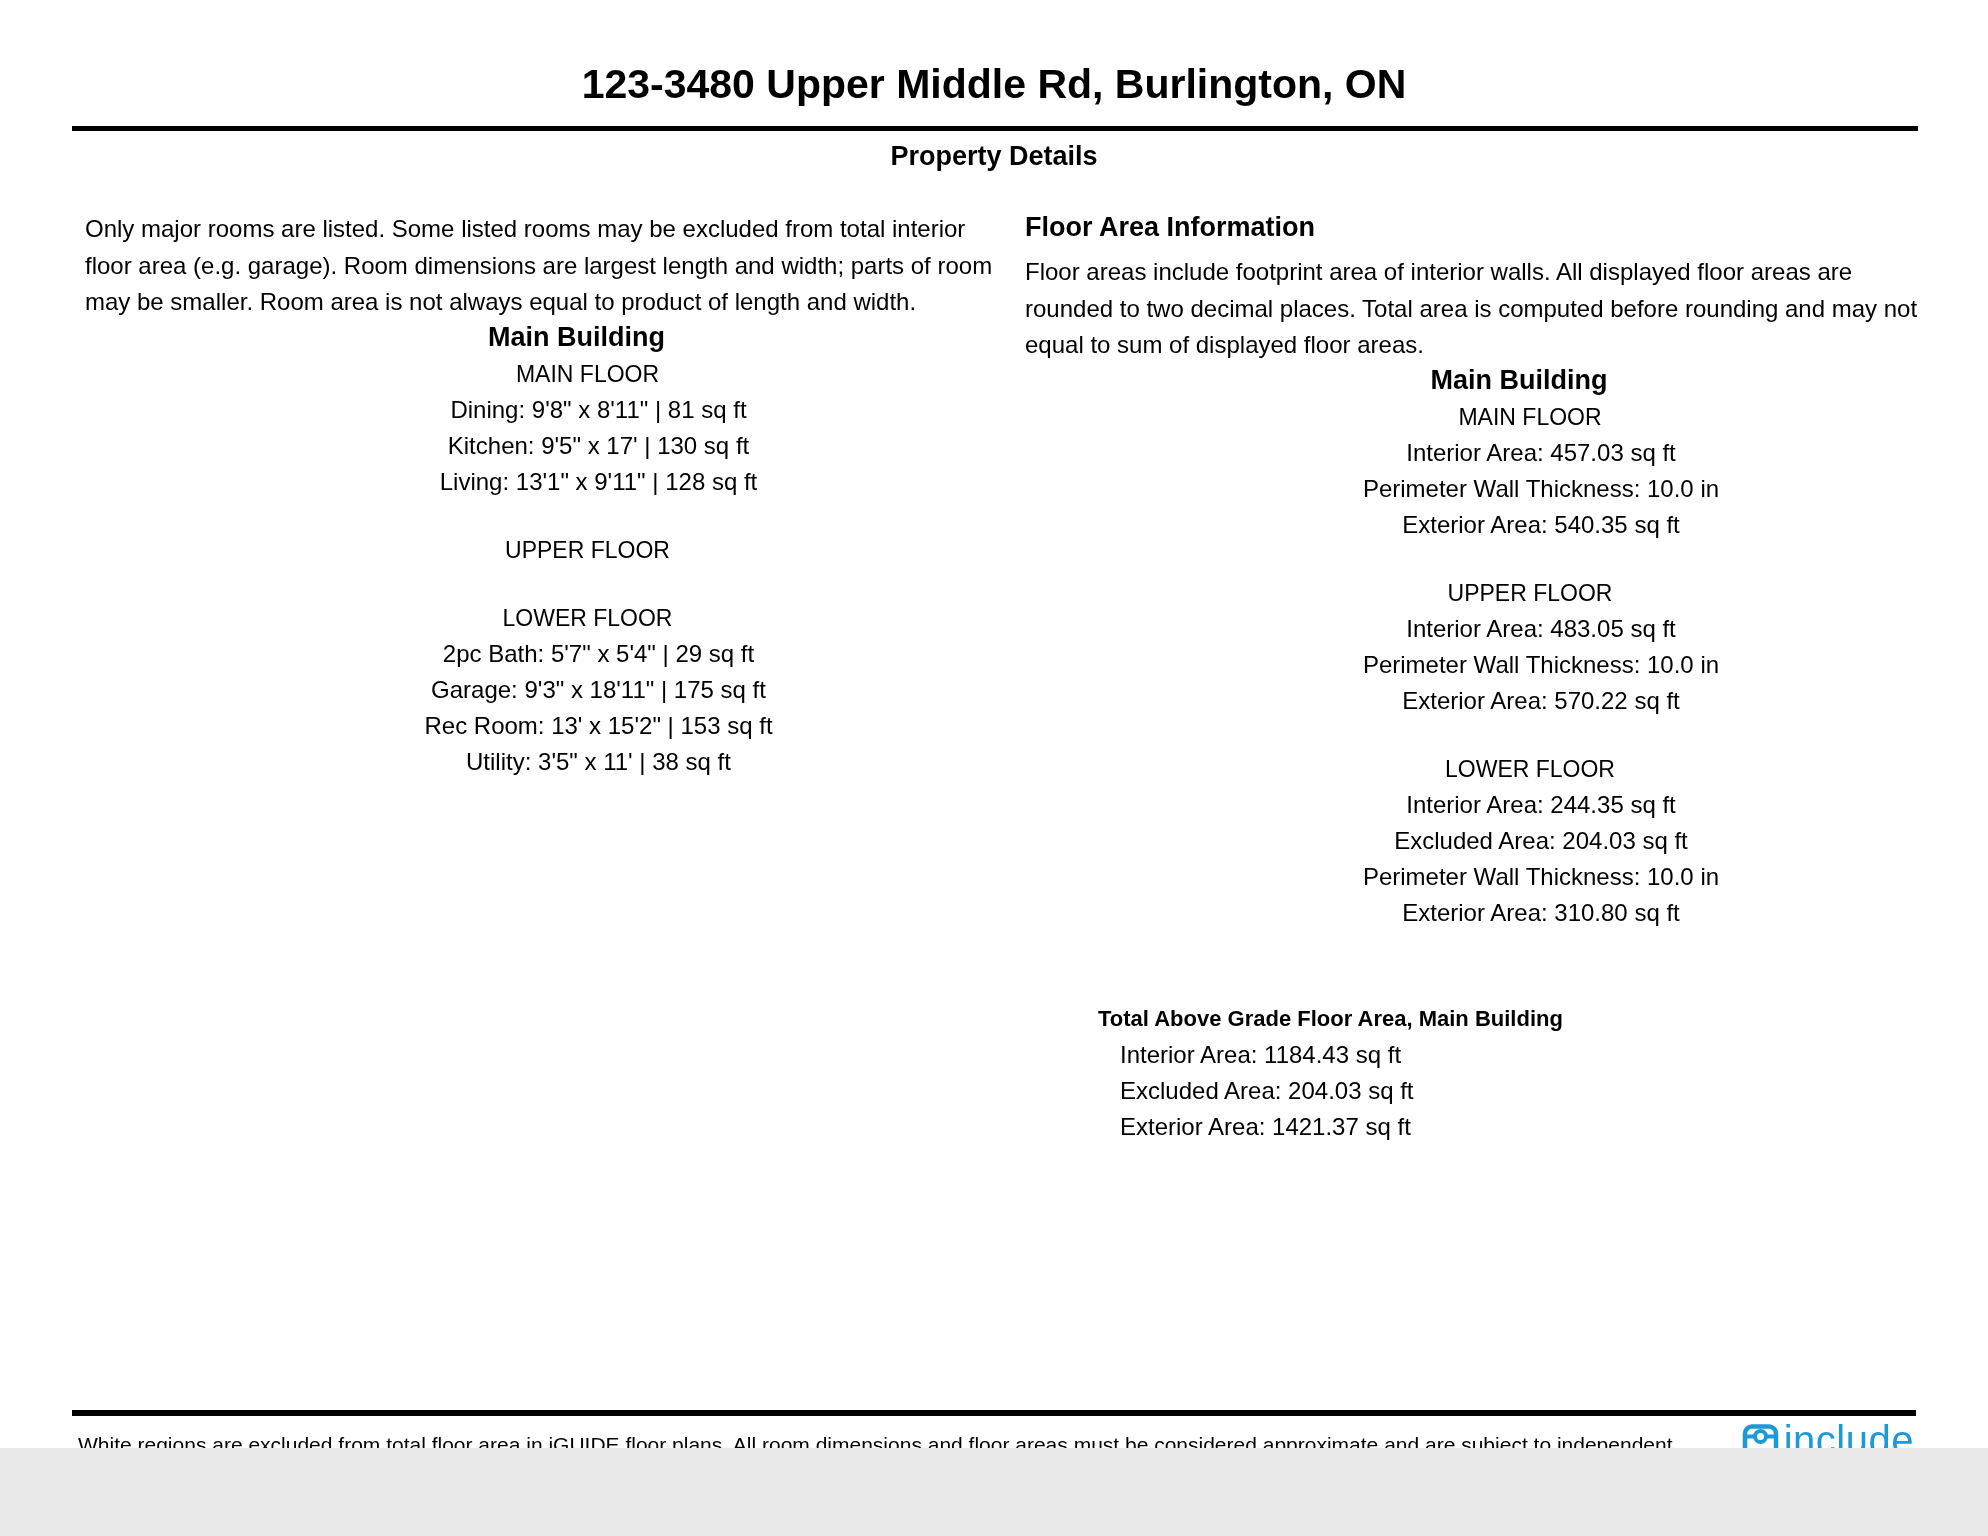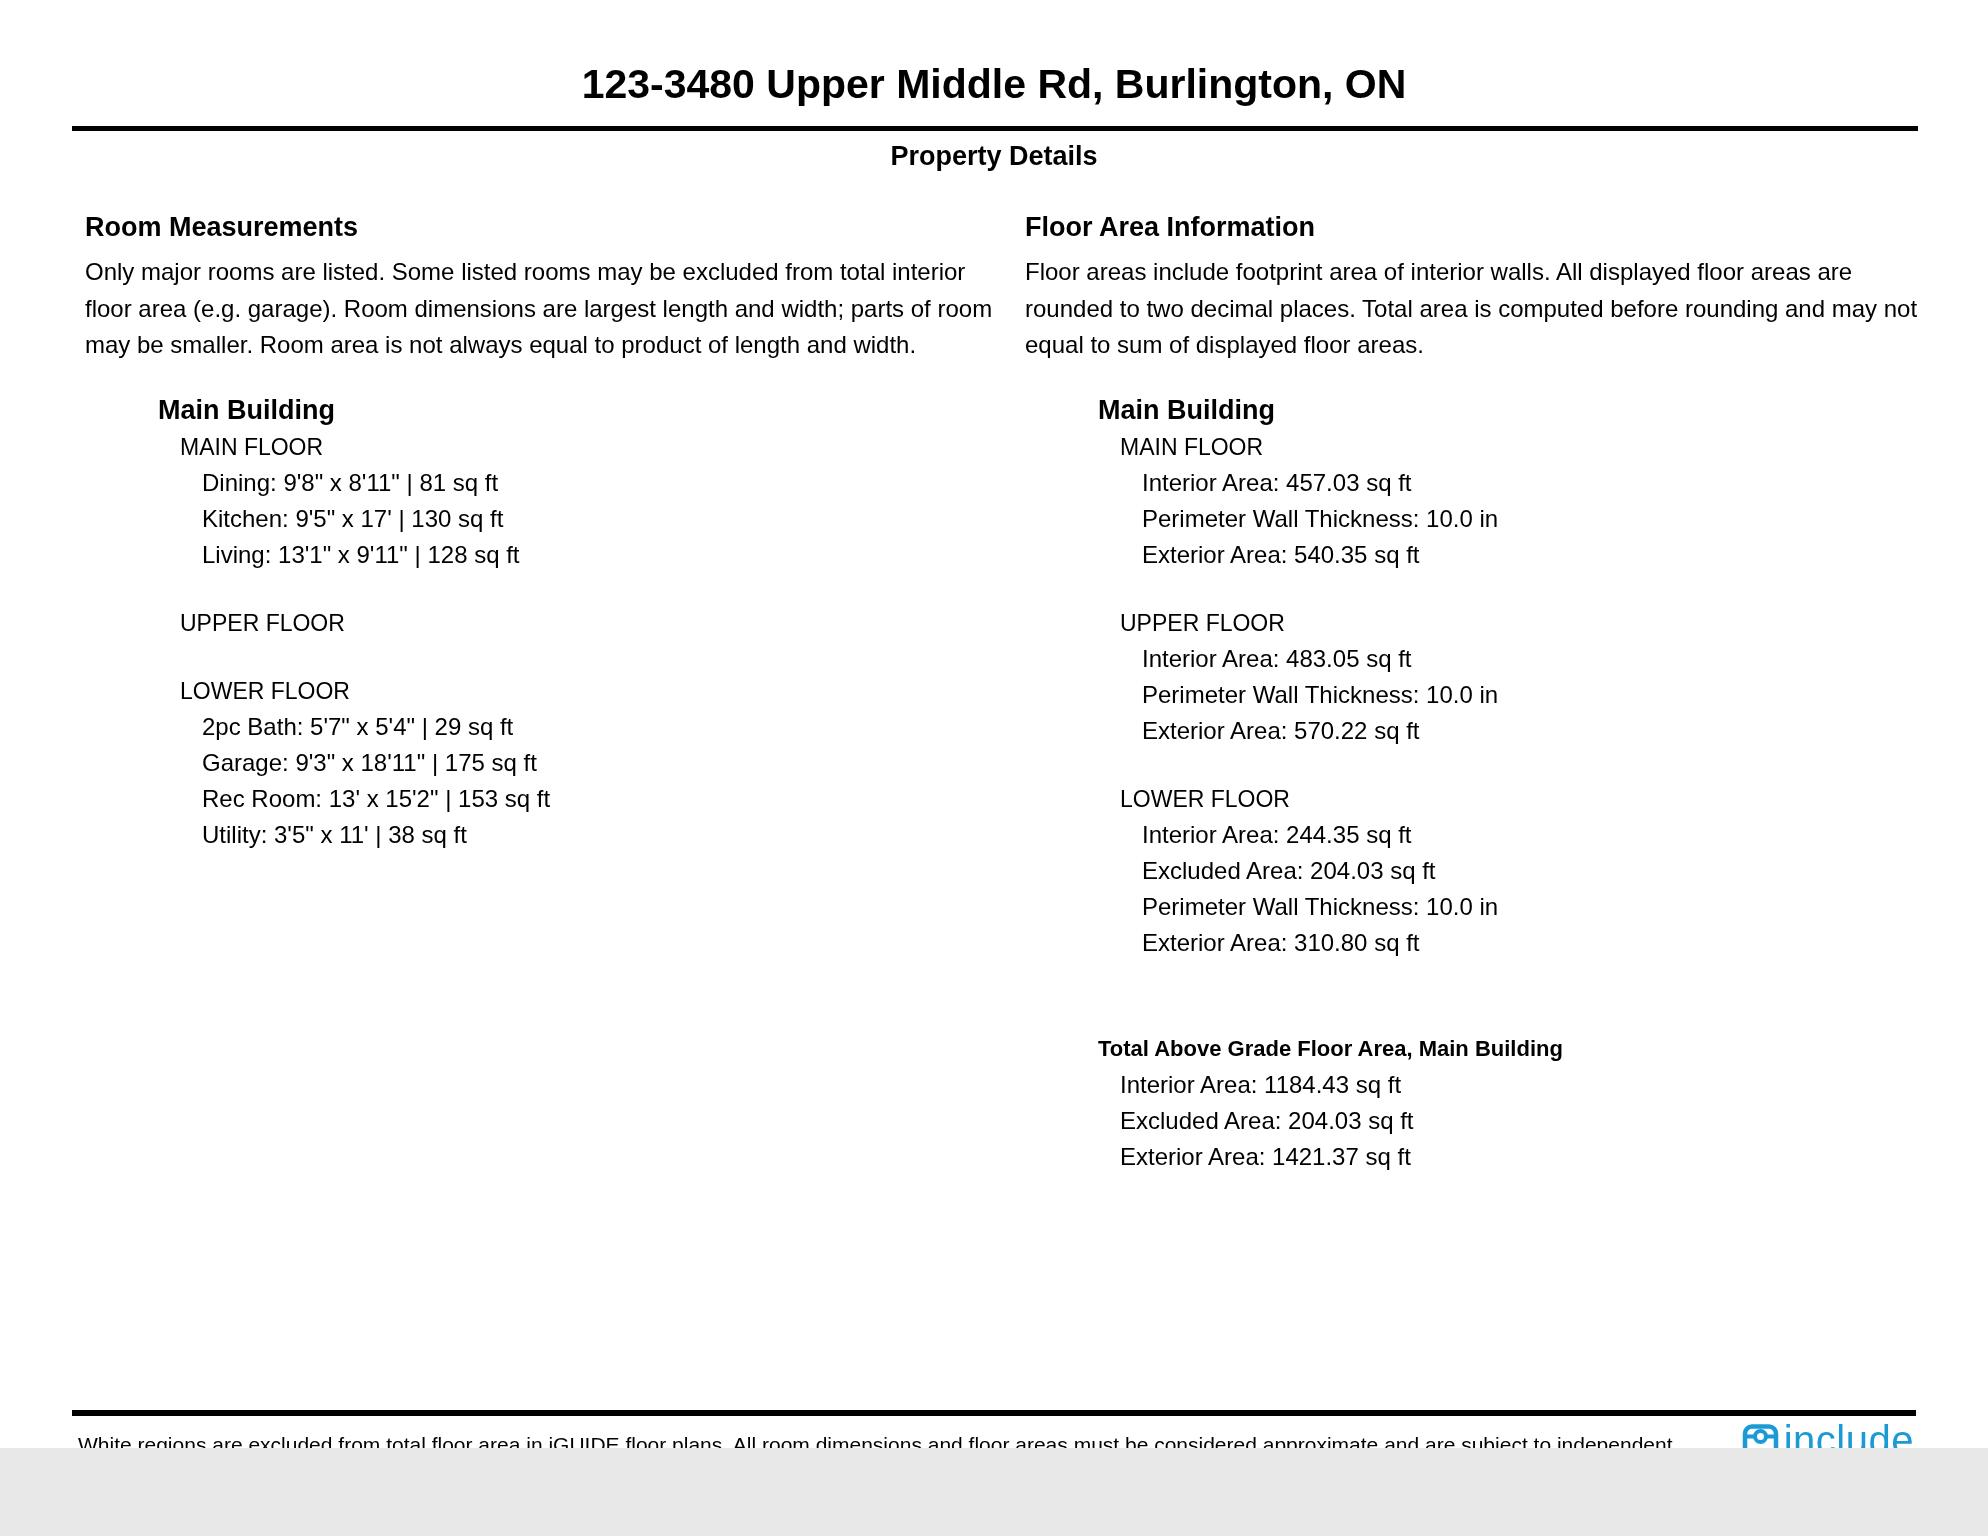--- a/index.html
+++ b/index.html
@@ -49,21 +49,21 @@
     font-size: 27px;
     font-weight: bold;
     line-height: 32px;
   }
   .section-desc {
     margin: 0;
     font-size: 24px;
     line-height: 36.5px;
   }
 
-  .building { margin-top: 30px; padding-left: 73px; }
+  .building { padding-left: 73px; text-align: center; }
   .building-name {
     font-size: 27px;
     font-weight: bold;
     line-height: 33px;
   }
 
   .floor-block { padding-left: 22px; margin-top: 2px; }
   .floor-block + .floor-block { margin-top: 32px; }
   .floor-name { font-size: 23px; line-height: 36px; }
   .floor-lines { padding-left: 22px; }
@@ -110,21 +110,20 @@
 </head>
 <body>
 
 <div class="page">
 
   <h1 class="page-title">123-3480 Upper Middle Rd, Burlington, ON</h1>
   <div class="title-rule"></div>
   <h2 class="page-subtitle">Property Details</h2>
 
   <section class="col col-left">
-    <h3 class="section-heading">Room Measurements</h3>
     <p class="section-desc">Only major rooms are listed. Some listed rooms may be excluded from total interior floor area (e.g. garage). Room dimensions are largest length and width; parts of room may be smaller. Room area is not always equal to product of length and width.</p>
     <div class="building">
       <div class="building-name">Main Building</div>
       <div id="rm-floors">
           <div class="floor-block">
             <div class="floor-name">MAIN FLOOR</div>
             <div class="floor-lines">
               <div class="detail-line">Dining: 9'8" x 8'11" | 81 sq ft</div>
               <div class="detail-line">Kitchen: 9'5" x 17' | 130 sq ft</div>
               <div class="detail-line">Living: 13'1" x 9'11" | 128 sq ft</div>

